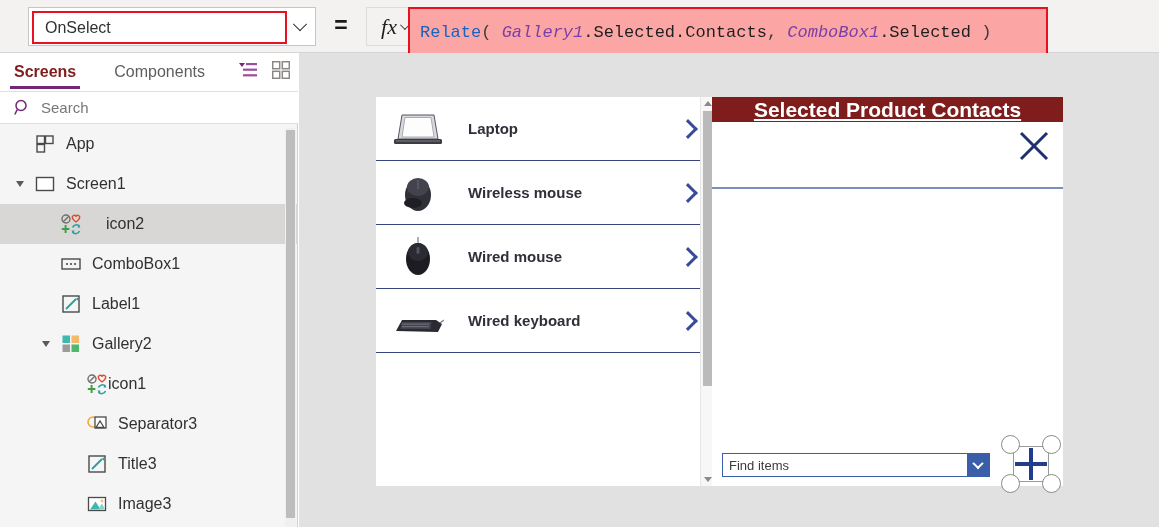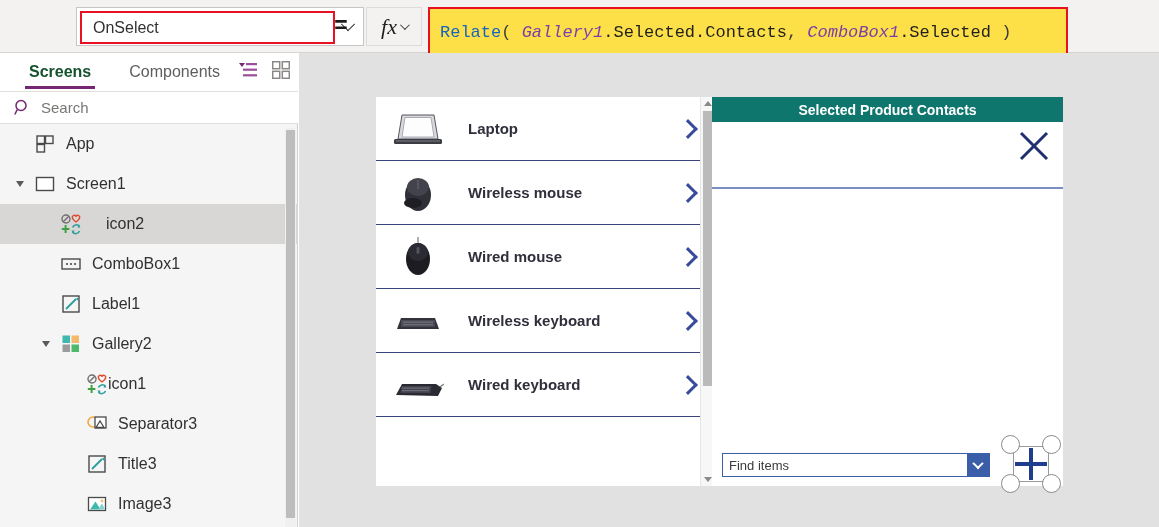--- a/index.html
+++ b/index.html
@@ -11,21 +11,21 @@
   #app{ position:relative; width:1159px; height:527px; background:#ffffff; }
 
   
   .formula-bar{
     position:absolute; left:0; top:0; width:1159px; height:53px;
     background:#f3f2f1; border-bottom:1px solid #d6d4d2;
     display:flex; align-items:center;
   }
   .prop-wrap{
     position:absolute; left:28px; top:7px; width:288px; height:39px;
-    background:#ffffff; border:1px solid #c8c6c4; display:flex; align-items:center;margin-left:48px;
+    background:#ffffff; border:1px solid #c8c6c4; display:flex; align-items:center;
   }
   .prop-select{
     position:absolute; left:3px; top:3px; width:255px; height:33px;
     border:2px solid #e81123; background:#ffffff;
     display:flex; align-items:center; padding-left:11px;
     font-size:16px; color:#323130;
   }
   .prop-chevron{
     position:absolute; right:0px; top:0px; width:30px; height:37px;
     display:flex; align-items:center; justify-content:center; cursor:pointer;
@@ -42,22 +42,22 @@
     position:absolute; left:366px; top:7px; width:56px; height:39px;
     background:#f3f2f1; border:1px solid #dedcda;
     display:flex; align-items:center; justify-content:center; gap:3px; cursor:pointer;
   }
   .fx-glyph{ font-family:"Liberation Serif", serif; font-style:italic; font-size:22px; color:#201f1e; }
   .fx-chev{
     width:7px; height:7px; border-right:1.4px solid #444; border-bottom:1.4px solid #444;
     transform:rotate(45deg) translateY(-2px);
   }
   .formula-input{
-    position:absolute; left:428px; top:7px; width:640px; height:50px;
-    background:#fde047; border:2px solid #e81123;
+    position:absolute; left:408px; top:7px; width:640px; height:50px;
+    background:#fca5a5; border:2px solid #e81123;
     display:flex; align-items:center; padding-left:10px;
     font-family:"Liberation Mono", monospace; font-size:17px;
     white-space:nowrap; overflow:hidden;
   }
   .tk-fn{ color:#1664c0; }
   .tk-punc{ color:#3b3b3b; }
   .tk-obj{ color:#7a3fa8; font-style:italic; }
   .tk-prop{ color:#1f1f1f; }
 
   
@@ -66,21 +66,21 @@
     background:#f5f5f5; border-right:1px solid #d2d0ce;
   }
   .tabs{
     position:absolute; left:0; top:0; width:298px; height:38px;
     background:#ffffff; display:flex; align-items:flex-end;
   }
   .tab{
     position:relative; height:38px; display:flex; align-items:center;
     font-size:16px; color:#605e5c; cursor:pointer;
   }
-  .tab.active{ color:#14532d; font-weight:bold;margin-left:15px; }
+  .tab.active{ color:#7f1d1d; font-weight:bold; }
   .tab.active::after{
     content:""; position:absolute; left:0; bottom:2px; width:100%; height:3px; background:#742774;
   }
   #tab-screens{ left:10px; padding:0 4px; }
   #tab-components{ left:40px; padding:0 4px; }
   .tb-icons{ position:absolute; right:8px; top:8px; display:flex; gap:14px; align-items:center; }
   .icon-tree, .icon-grid{ cursor:pointer; }
 
   .searchbar{
     position:absolute; left:0; top:38px; width:298px; height:33px;
@@ -142,22 +142,22 @@
   }
   .g-arrow-up{ top:4px; border-bottom:5px solid #8a8a8a; }
   .g-arrow-down{ bottom:4px; border-top:5px solid #8a8a8a; }
 
   
   .panel{
     position:absolute; left:413px; top:44px; width:351px; height:389px; background:#ffffff;
   }
   .panel-header{
     position:absolute; left:0; top:0; width:351px; height:25px;
-    background:#0f766e; color:#ffffff; font-size:14px; font-weight:bold;
-    display:flex; align-items:center; justify-content:center;
+    background:#7f1d1d; color:#ffffff; font-size:21px; font-weight:bold;
+    display:flex; align-items:center; justify-content:center;text-decoration:underline;
   }
   .panel-close{
     position:absolute; right:12px; top:32px; width:34px; height:34px; cursor:pointer;
   }
   .panel-divider{
     position:absolute; left:0; top:90px; width:351px; height:2px; background:#7a8fc0;
   }
   .combo{
     position:absolute; left:10px; top:356px; width:268px; height:24px;
     border:1px solid #3a5fa8; background:#ffffff; display:flex; align-items:center;
@@ -390,30 +390,20 @@
                 <line x1="26" y1="0" x2="26" y2="7" stroke="#7a7a85" stroke-width="1.2"></line>
                 <ellipse cx="26" cy="22" rx="12" ry="16" fill="#1c1c22"></ellipse>
                 <ellipse cx="26" cy="15" rx="10" ry="9" fill="#2b2b34"></ellipse>
                 <rect x="24.5" y="10" width="3" height="7" rx="1.4" fill="#555560"></rect>
               </svg></div>
             <div class="g-name">Wired mouse</div>
             <div class="g-chev"></div>
           </div>
           <div class="g-row">
             <div class="g-thumb"><svg width="52" height="40" viewBox="0 0 52 40">
-                <path d="M5 28 L9 17 L43 17 L47 28 Z" fill="#32323a"></path>
-                <rect x="9" y="19" width="34" height="7" fill="#4a4a55"></rect>
-                <rect x="11" y="20.5" width="30" height="1.3" fill="#6e6e7a"></rect>
-                <rect x="11" y="23" width="30" height="1.3" fill="#6e6e7a"></rect>
-              </svg></div>
-            <div class="g-name">Wireless keyboard</div>
-            <div class="g-chev"></div>
-          </div>
-          <div class="g-row">
-            <div class="g-thumb"><svg width="52" height="40" viewBox="0 0 52 40">
                 <path d="M4 30 L10 19 L44 19 L50 23 L46 31 Z" fill="#2a2a32"></path>
                 <rect x="12" y="21" width="30" height="7" fill="#43434d" transform="skewX(-7)"></rect>
                 <rect x="13" y="22.5" width="27" height="1.2" fill="#6b6b78" transform="skewX(-7)"></rect>
                 <rect x="13" y="25" width="27" height="1.2" fill="#6b6b78" transform="skewX(-7)"></rect>
                 <line x1="48" y1="22" x2="52" y2="19" stroke="#777" stroke-width="1.2"></line>
               </svg></div>
             <div class="g-name">Wired keyboard</div>
             <div class="g-chev"></div>
           </div>
         </div>

